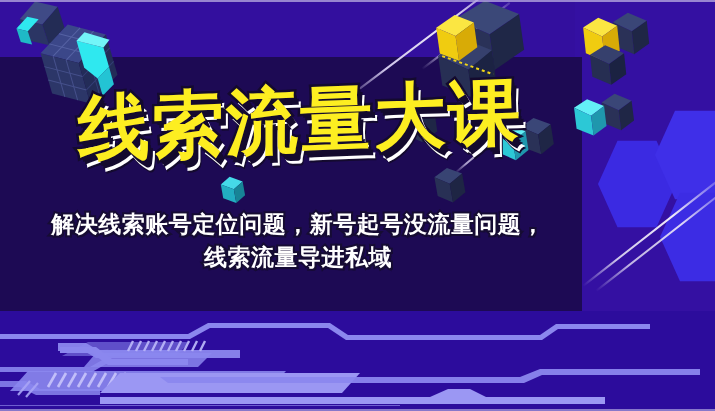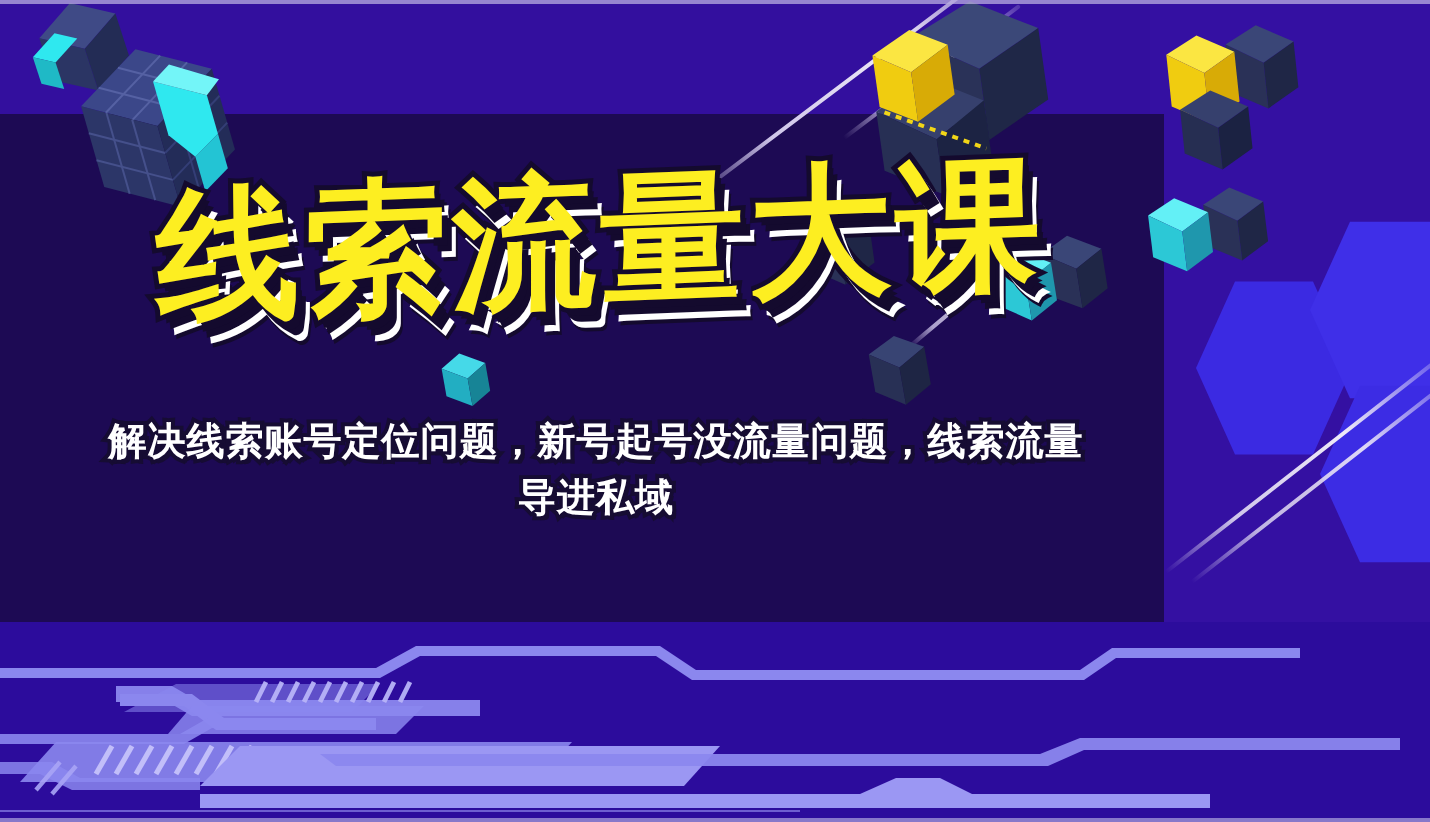--- a/index.html
+++ b/index.html
@@ -112,21 +112,21 @@
 
   
   .subtitle-wrap {
     position: absolute;
     left: 48px; top: 208px;
     width: 500px;
     text-align: center;
   }
   .subtitle {
     font-family: "DejaVu Sans", "Liberation Sans", sans-serif;
-    font-size: 19px;
+    font-size: 23px;
     font-weight: 700;
     line-height: 1.45;
     color: #ffffff;
     letter-spacing: .5px;
     -webkit-text-stroke: 4px #160c33;
     paint-order: stroke fill;
     text-shadow: 2px 2px 0 #160c33;
     margin: 0;
   }
 

